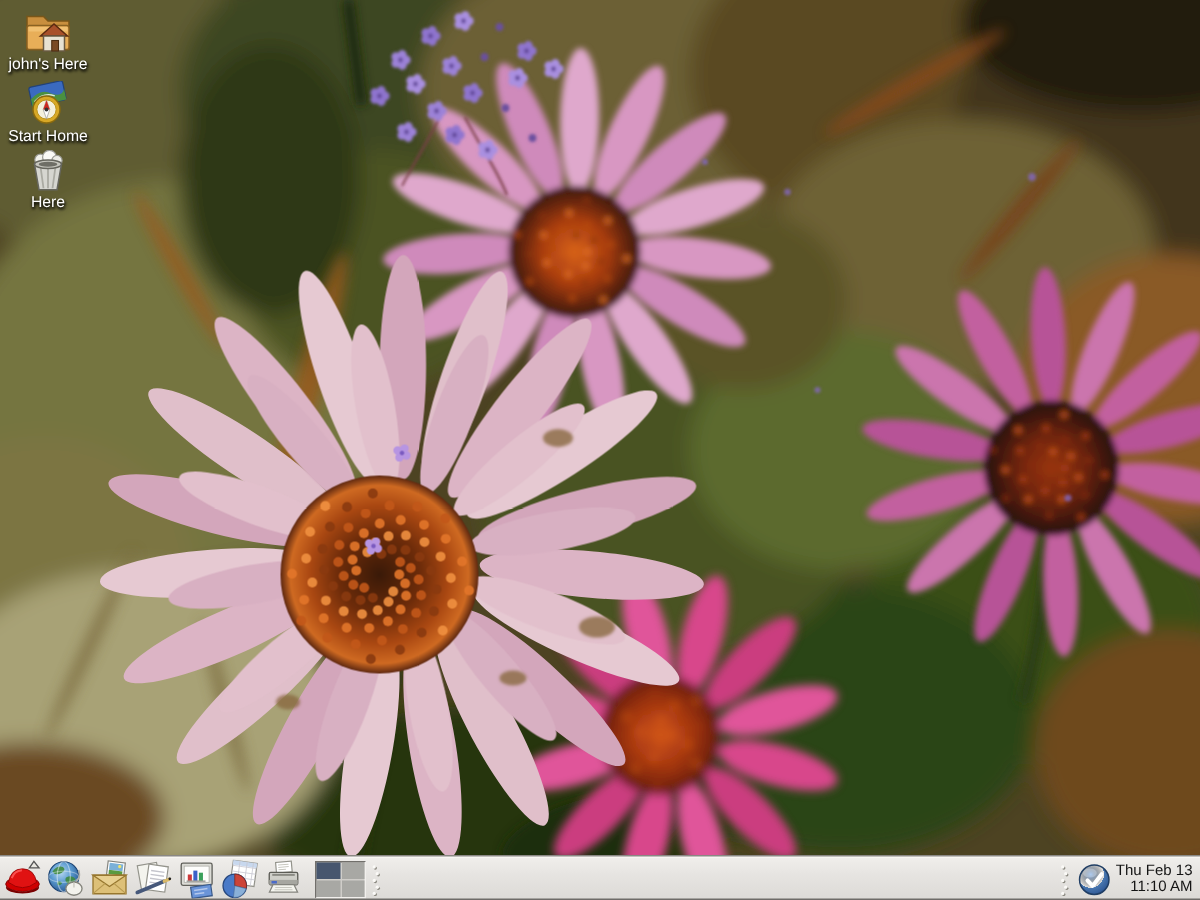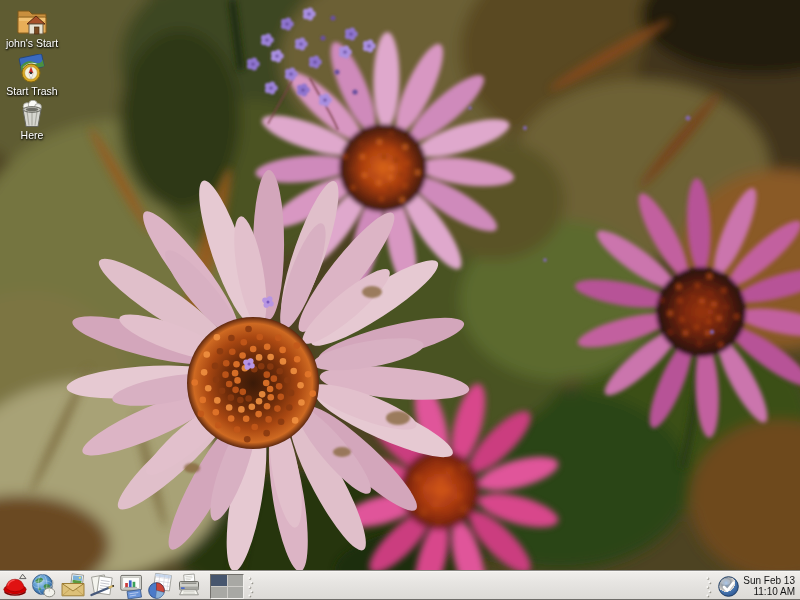--- a/index.html
+++ b/index.html
@@ -473,37 +473,37 @@
 
     <div class="desk-icon" style="left:0px;top:4px;">
       <svg width="36" height="32" viewBox="0 0 36 32">
         <path d="M4,7 h11 l3,3 h14 v19 h-28 z" fill="#c98f3e" stroke="#7a5618" stroke-width="1"></path>
         <rect x="4" y="13" width="28" height="16" rx="1.5" fill="#e8ae58" stroke="#8a6222" stroke-width="1"></rect>
         <rect x="5" y="14" width="26" height="3" fill="#f2c478" opacity="0.8"></rect>
         <polygon points="13,20 22,12 31,20" fill="#a8502a" stroke="#5a2a10" stroke-width="1"></polygon>
         <rect x="15" y="20" width="14" height="10" fill="#e8e2d2" stroke="#6a5a42" stroke-width="1"></rect>
         <rect x="20.5" y="23" width="4.5" height="7" fill="#7a4a22" stroke="#4a2c10" stroke-width="0.7"></rect>
       </svg>
-      <div class="desk-label">john's Start</div>
+      <div class="desk-label">john's Here</div>
     </div>
 
     <div class="desk-icon" style="left:0px;top:54px;">
       <svg width="36" height="30" viewBox="0 0 36 30">
         <g transform="rotate(-12 17 8)">
           <rect x="6" y="2" width="23" height="13" rx="1.5" fill="#3a6ac0" stroke="#22437a" stroke-width="0.8"></rect>
           <path d="M6,10 Q14,4 20,9 Q26,13 29,8 L29,15 L6,15 Z" fill="#4a9040"></path>
           <path d="M8,12 Q15,7 22,11" fill="none" stroke="#fff" stroke-width="1" opacity="0.8"></path>
         </g>
         <circle cx="17" cy="19" r="9" fill="#d8a826" stroke="#8a6a0e" stroke-width="1"></circle>
         <circle cx="17" cy="19" r="6.4" fill="#f4f0dc" stroke="#b89018" stroke-width="0.6"></circle>
         <polygon points="17,12.8 19.2,19 17,25.2 14.8,19" fill="#fff" stroke="#888" stroke-width="0.4"></polygon>
         <polygon points="17,12.8 19.2,19 14.8,19" fill="#cc2820"></polygon>
         <circle cx="17" cy="19" r="1.3" fill="#333"></circle>
       </svg>
-      <div class="desk-label">Start Trash</div>
+      <div class="desk-label">Start Home</div>
     </div>
 
     <div class="desk-icon" style="left:0px;top:100px;">
       <svg width="36" height="28" viewBox="0 0 36 28">
         <circle cx="13" cy="6.5" r="3.8" fill="#f2f2ec" stroke="#9a9a94" stroke-width="0.8"></circle>
         <circle cx="19" cy="4.8" r="4.6" fill="#fafaf6" stroke="#9a9a94" stroke-width="0.8"></circle>
         <circle cx="24" cy="7" r="3.4" fill="#ecece6" stroke="#9a9a94" stroke-width="0.8"></circle>
         <path d="M9,9.5 L12,26.5 L24,26.5 L27,9.5 Z" fill="#d6d6d0" stroke="#66665e" stroke-width="1"></path>
         <path d="M13,11 L15,25.5 M18,11 L18,25.5 M23,11 L21,25.5" stroke="#aaaaa2" stroke-width="1.2" fill="none"></path>
         <ellipse cx="18" cy="9.5" rx="9" ry="2.8" fill="#c6c6be" stroke="#66665e" stroke-width="1"></ellipse>
@@ -672,17 +672,17 @@
               <stop offset="1" stop-color="#2a5290"></stop>
           </radialGradient>
         </defs>
         <circle cx="11.5" cy="11.5" r="9.8" fill="url(#gRhn)" stroke="#203e64" stroke-width="1"></circle>
         <ellipse cx="8.6" cy="7" rx="4.6" ry="3" fill="#fff" opacity="0.3"></ellipse>
         <path d="M7,12 L10.4,15.6 L16.4,7.8" fill="none" stroke="#fff" stroke-width="2.7" stroke-linecap="round" stroke-linejoin="round"></path>
       </svg>
     </button>
 
     <div class="clock">
-      <div>Sun Feb 13</div>
+      <div>Thu Feb 13</div>
       <div>11:10 AM</div>
     </div>
   </div>
 </div>
 
 </body></html>

